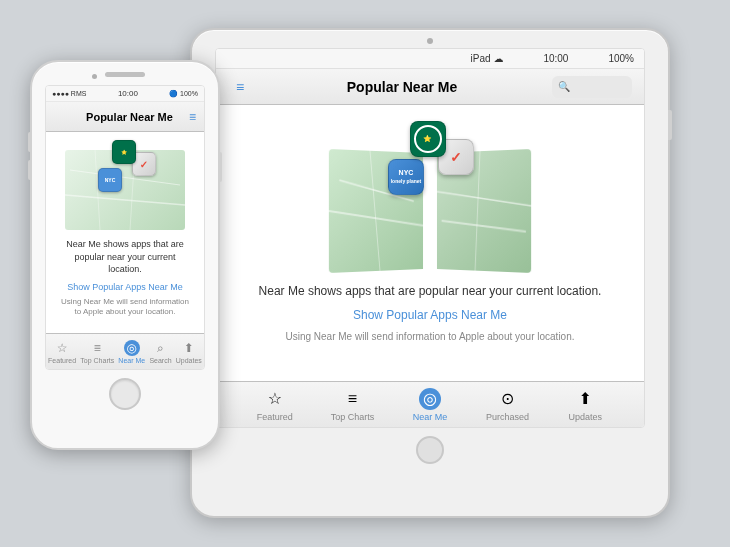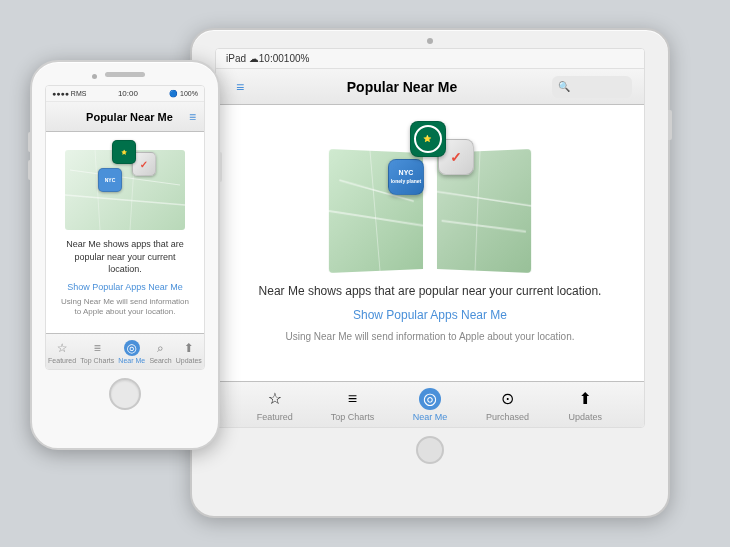--- a/index.html
+++ b/index.html
@@ -61,24 +61,25 @@
       margin-top: 8px;
     }
 
     
     .ipad-status {
       height: 20px;
       background: #f7f7f7;
       border-bottom: 1px solid #e0e0e0;
       display: flex;
       align-items: center;
-      justify-content: flex-start;
+      justify-content: flex-end;
       padding: 0 10px;
       font-size: 10px;
       color: #333;
+      gap: 40px;
     }
 
     .ipad-status-left { display: flex; align-items: center; gap: 4px; }
     .ipad-status-right { display: flex; align-items: center; gap: 4px; }
 
     
     .ipad-navbar {
       height: 36px;
       background: linear-gradient(to bottom, #f5f5f5, #e8e8e8);
       border-bottom: 1px solid #c0c0c0;

